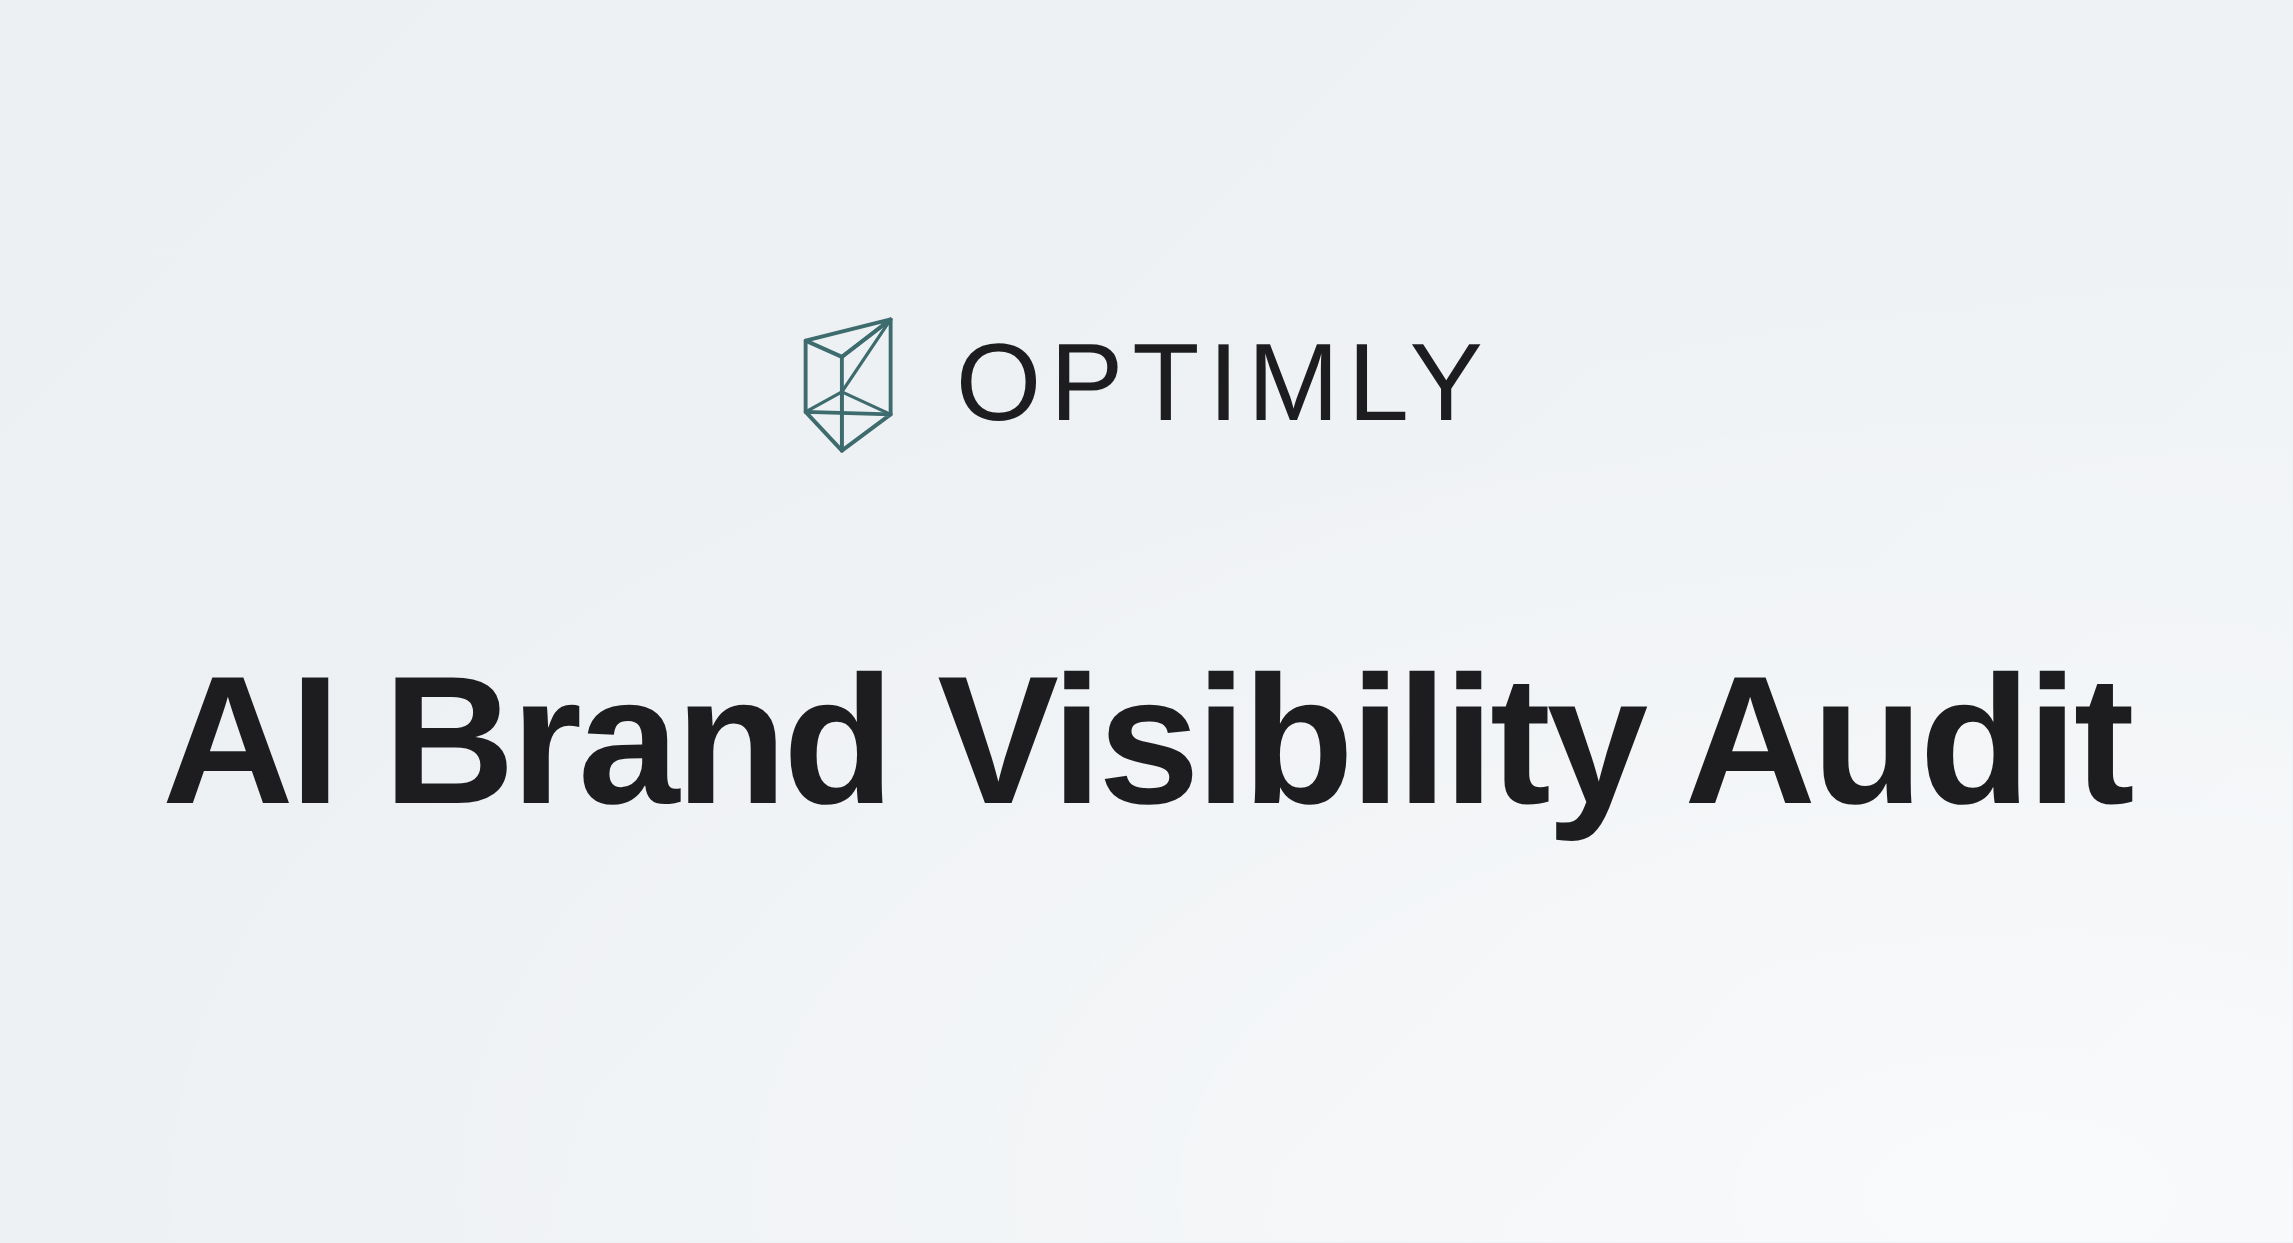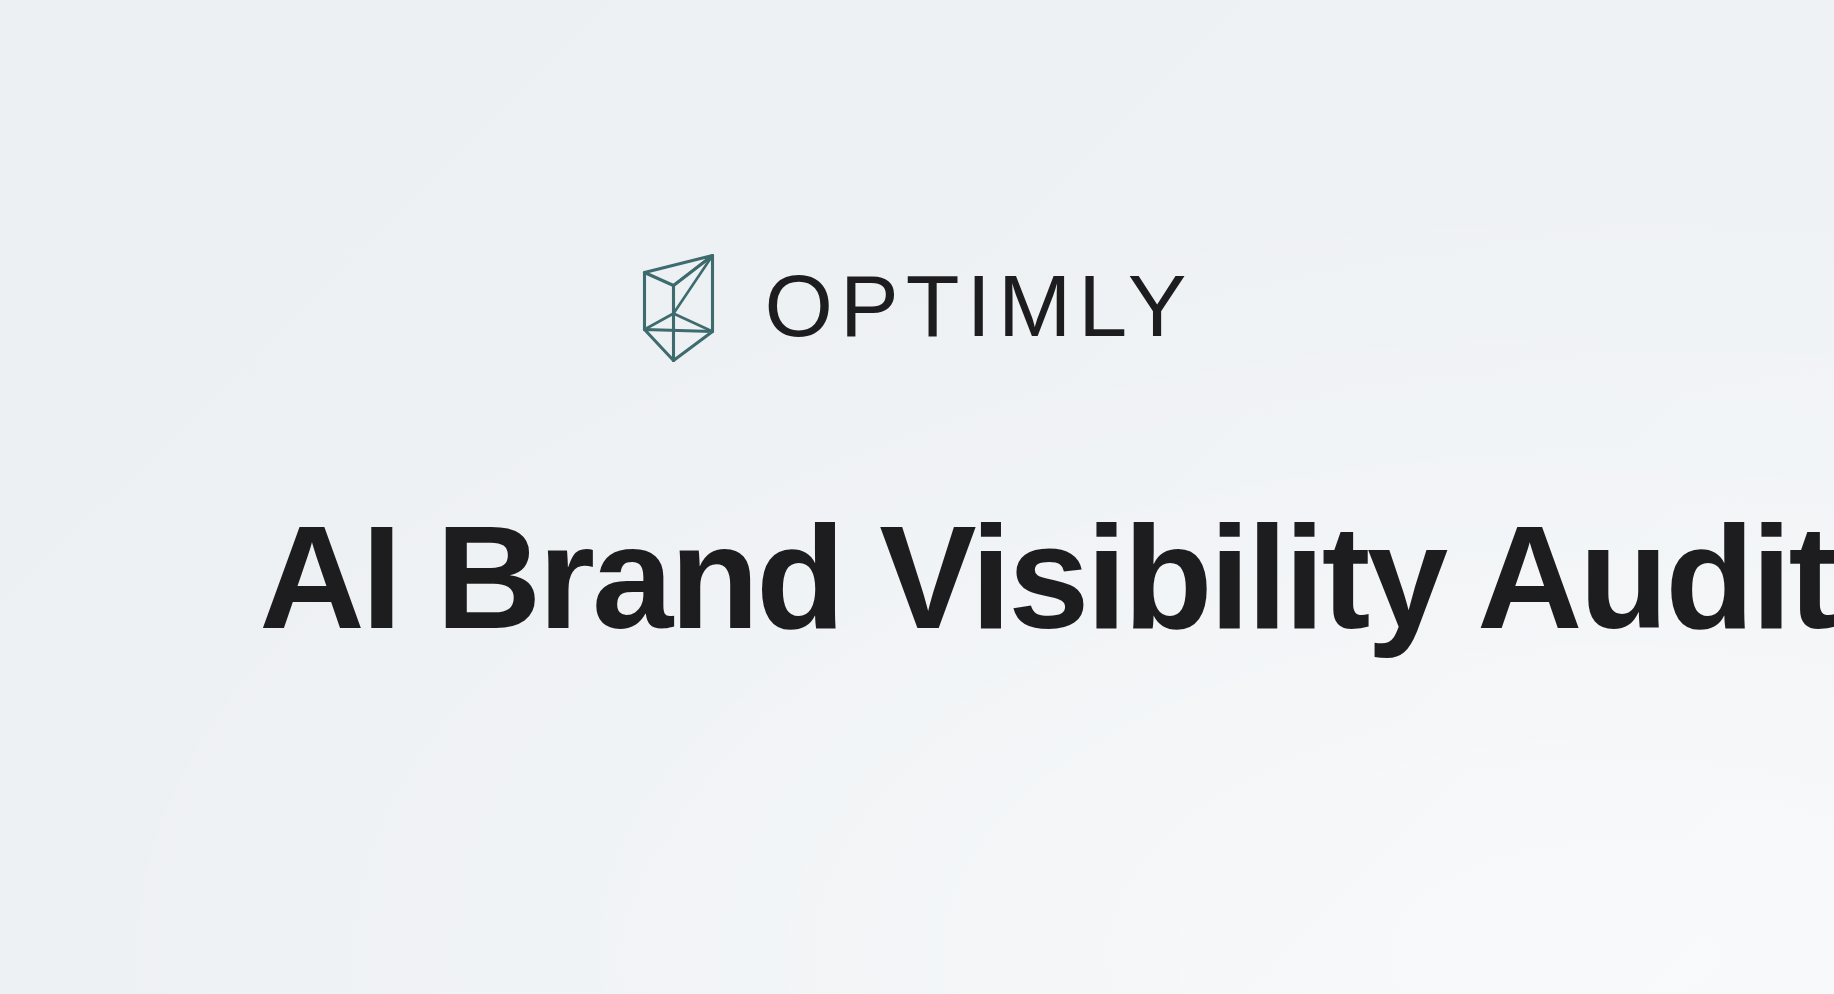--- a/index.html
+++ b/index.html
@@ -90,22 +90,22 @@
     line-height: 1;
     white-space: nowrap;
     transform: translateY(-2px);
   }
 
   
   #headline {
     position: absolute;
     left: 0;
     right: 0;
-    top: 400px;
-    text-align: right;
+    top: 414px;
+    text-align: center;
     z-index: 2;
   }
 
   #headline-text {
     display: inline-block;
     font-family: "Liberation Sans", sans-serif;
     font-size: 146px;
     font-weight: 700;
     letter-spacing: -3.2px;
     line-height: 1.1;

